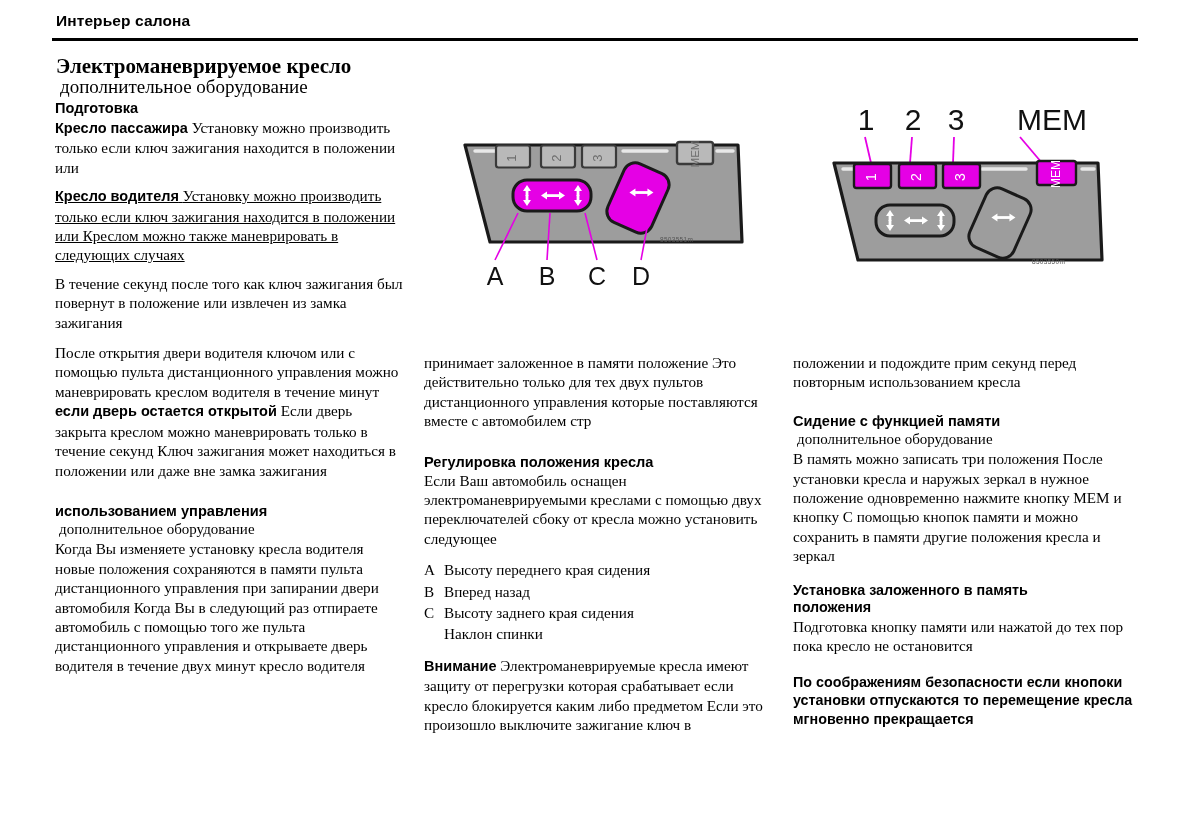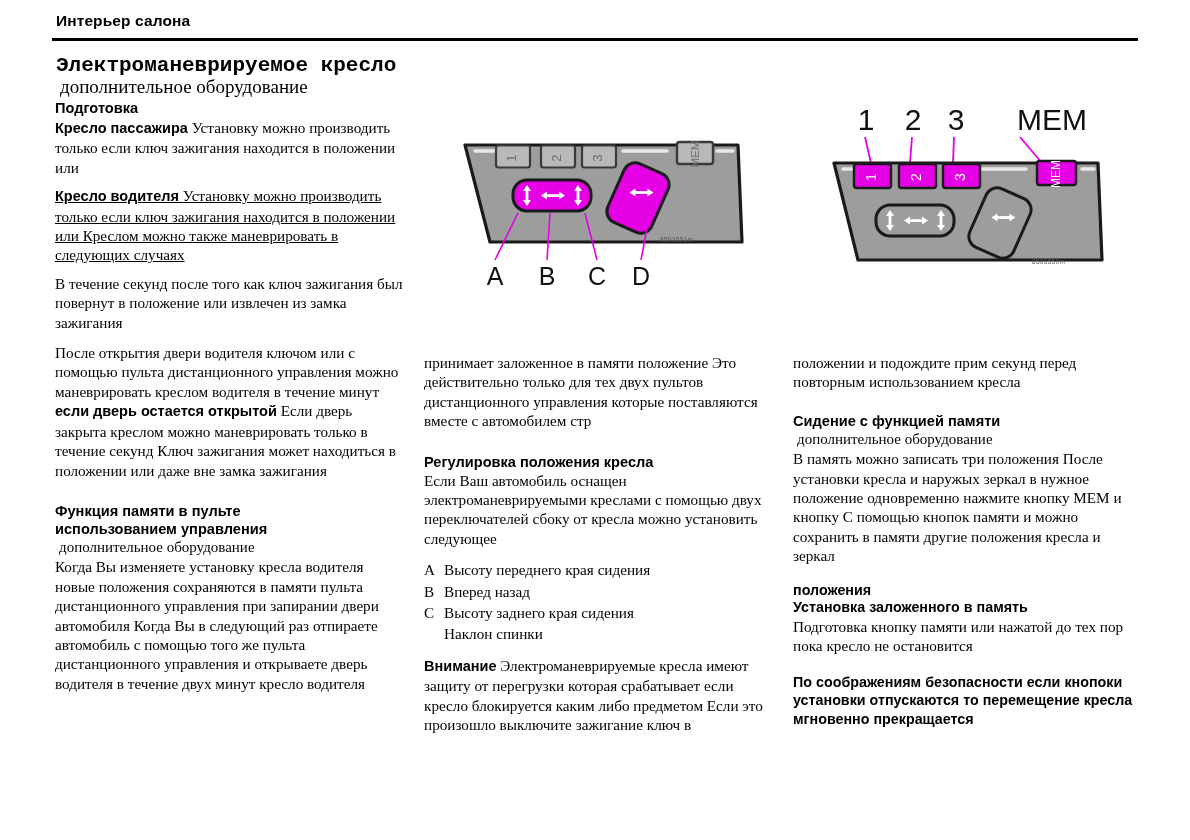--- a/index.html
+++ b/index.html
@@ -20,21 +20,21 @@
     font-weight:bold;font-size:15.5px;letter-spacing:0.1px;
   }
   .head-rule{
     position:absolute;left:52px;top:38px;width:1086px;height:3px;
     background:#000;
   }
 
   
   .doc-title{
     position:absolute;left:56px;top:54px;
-    font-family:Liberation Mono, monospace;
+    font-family:Liberation Serif, serif;
     font-weight:bold;font-size:21px;line-height:24px;
     white-space:nowrap;
   }
   .doc-subtitle{
     position:absolute;left:60px;top:76px;
     font-size:19px;line-height:22px;
     white-space:nowrap;
   }
 
   
@@ -97,21 +97,20 @@
 
     <div class="indent para" style="margin-top:9px;">В течение     секунд после того  как ключ зажигания был повернут в положение     или извлечен из замка зажигания</div>
 
     <div class="indent para" style="margin-top:11px;">
       <span>После открытия двери водителя ключом или с помощью пульта дистанционного управления можно маневрировать креслом водителя в течение     минут</span>
       <span class="lead-bold">если дверь остается открытой</span>
       <span>Если дверь закрыта  креслом можно маневрировать только в течение     секунд  Ключ зажигания может находиться в положении    или даже вне замка зажигания</span>
     </div>
 
     <div style="margin-top:22px;">
-      <div class="hsans">Функция памяти в пульте</div>
       <div class="hsans">использованием управления</div>
       <div class="sub-note" style="margin-left:4px;">дополнительное оборудование</div>
       <div>Когда Вы изменяете установку кресла водителя  новые положения сохраняются в памяти пульта дистанционного управления при запирании двери автомобиля  Когда Вы в следующий раз отпираете автомобиль с помощью того же пульта дистанционного управления и открываете дверь водителя в течение двух минут  кресло водителя</div>
     </div>
 
   </div>
 
   <div class="col col-mid">
 
     <div>принимает заложенное в памяти положение  Это действительно только для тех двух пультов дистанционного управления  которые поставляются вместе с автомобилем  стр</div>
@@ -154,22 +153,22 @@
     <div>положении     и подождите прим      секунд перед повторным использованием кресла</div>
 
     <div style="height:20px;"></div>
 
     <div class="hsans">Сидение с функцией памяти</div>
     <div class="sub-note" style="margin-left:4px;">дополнительное оборудование</div>
     <div>В память можно записать три положения  После установки кресла и наружых зеркал в нужное положение одновременно нажмите кнопку МЕМ и кнопку     С помощью кнопок памяти    и    можно сохранить в памяти другие положения кресла и зеркал</div>
 
     <div style="height:16px;"></div>
 
+    <div class="hsans-sm">Установка заложенного в память</div>
     <div class="hsans-sm">положения</div>
-    <div class="hsans-sm">Установка заложенного в память</div>
     <div>Подготовка кнопку памяти        или        нажатой до тех пор  пока кресло не остановится</div>
 
     <div style="height:17px;"></div>
 
     <div class="hsans-sm" style="line-height:18.5px;">По соображениям безопасности  если кнопоки установки отпускаются  то перемещение кресла мгновенно прекращается</div>
 
   </div>
 
   <div class="fig" id="fig1">
     <svg width="300" height="175" viewBox="0 0 300 175" xmlns="http://www.w3.org/2000/svg">

